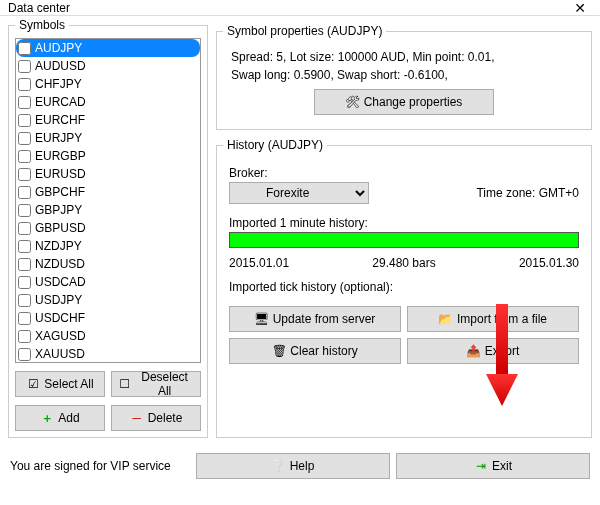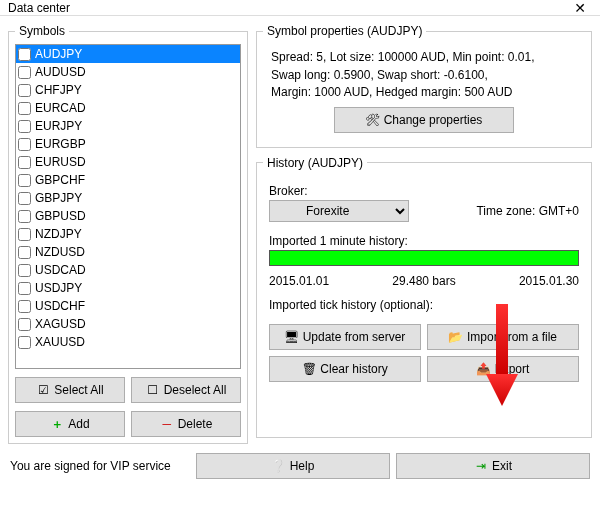--- a/index.html
+++ b/index.html
@@ -1,26 +1,26 @@
 <!DOCTYPE html>
 <html><head>
 <meta charset="utf-8">
 <style>
 * { box-sizing: border-box; font-family: "Segoe UI", Tahoma, sans-serif; font-size: 12px; }
 body { margin: 0; background: #fff; width: 600px; height: 505px; overflow: hidden; }
 .titlebar { height: 16px; background: #fff; border-bottom: 1px solid #ddd; display: flex; align-items: center; padding: 0 8px; }
 .titlebar .title { flex: 1; }
 .titlebar .close { font-size: 14px; cursor: pointer; padding: 0 6px; }
 .content { display: flex; padding: 8px; gap: 8px; height: 430px; }
-.left { width: 240px; display: flex; flex-direction: column; }
+.left { width: 200px; display: flex; flex-direction: column; justify-content: flex-end; }
 .right { flex: 1; display: flex; flex-direction: column; gap: 8px; position: relative; }
 fieldset { border: 1px solid #ccc; margin: 0; padding: 6px; }
 legend { padding: 0 4px; }
 .symlist { border: 1px solid #999; height: 325px; overflow-y: auto; background: #fff; margin-bottom: 6px; }
-.symrow { display: flex; align-items: center; height: 18px; padding: 0 2px; }
+.symrow { display: flex; align-items: center; height: 18px; padding: 0 2px; border-radius: 8px; }
 .symrow.sel { background: #0a84ff; color: #fff; }
 .symrow input { margin: 0 4px 0 0; }
 .btnrow { display: flex; gap: 6px; margin-top: 2px; }
 .btnrow.spaced { margin-top: 8px; }
 button.win { background: #e1e1e1; border: 1px solid #adadad; height: 26px; display: flex; align-items: center; justify-content: center; gap: 4px; cursor: pointer; flex: 1; font-size: 12px; }
 .props p { margin: 2px 0; line-height: 1.3; }
 .props { padding: 4px 8px 8px 8px; }
 .histbox { padding: 6px; }
 .lbl { margin: 2px 0; }
 select.win { border: 1px solid #adadad; height: 22px; width: 140px; background: #e1e1e1; padding-left: 32px; }
@@ -61,20 +61,24 @@
           <div class="symrow">
             <input type="checkbox" style="">
             <span>CHFJPY</span>
           </div>
           <div class="symrow">
             <input type="checkbox" style="">
             <span>EURCAD</span>
           </div>
           <div class="symrow">
             <input type="checkbox" style="">
+            <span>EURCHF</span>
+          </div>
+          <div class="symrow">
+            <input type="checkbox" style="">
             <span>EURJPY</span>
           </div>
           <div class="symrow">
             <input type="checkbox" style="">
             <span>EURGBP</span>
           </div>
           <div class="symrow">
             <input type="checkbox" style="">
             <span>EURUSD</span>
           </div>
@@ -141,21 +145,20 @@
       </div>
     </fieldset>
   </div>
 
   <div class="right">
     <fieldset>
       <legend>Symbol properties (AUDJPY)</legend>
       <div class="props">
         <p>Spread: 5, Lot size: 100000 AUD, Min point: 0.01,</p>
         <p>Swap long: 0.5900, Swap short: -0.6100,</p>
-        <p>Margin: 1000 AUD, Hedged margin: 500 AUD</p>
         <button class="win" style="width:180px;margin:6px auto 0;display:flex;">
           <span class="ico">🛠</span>
           <span>Change properties</span>
         </button>
       </div>
     </fieldset>
 
     <fieldset style="flex:1;">
       <legend>History (AUDJPY)</legend>
       <div class="histbox">

